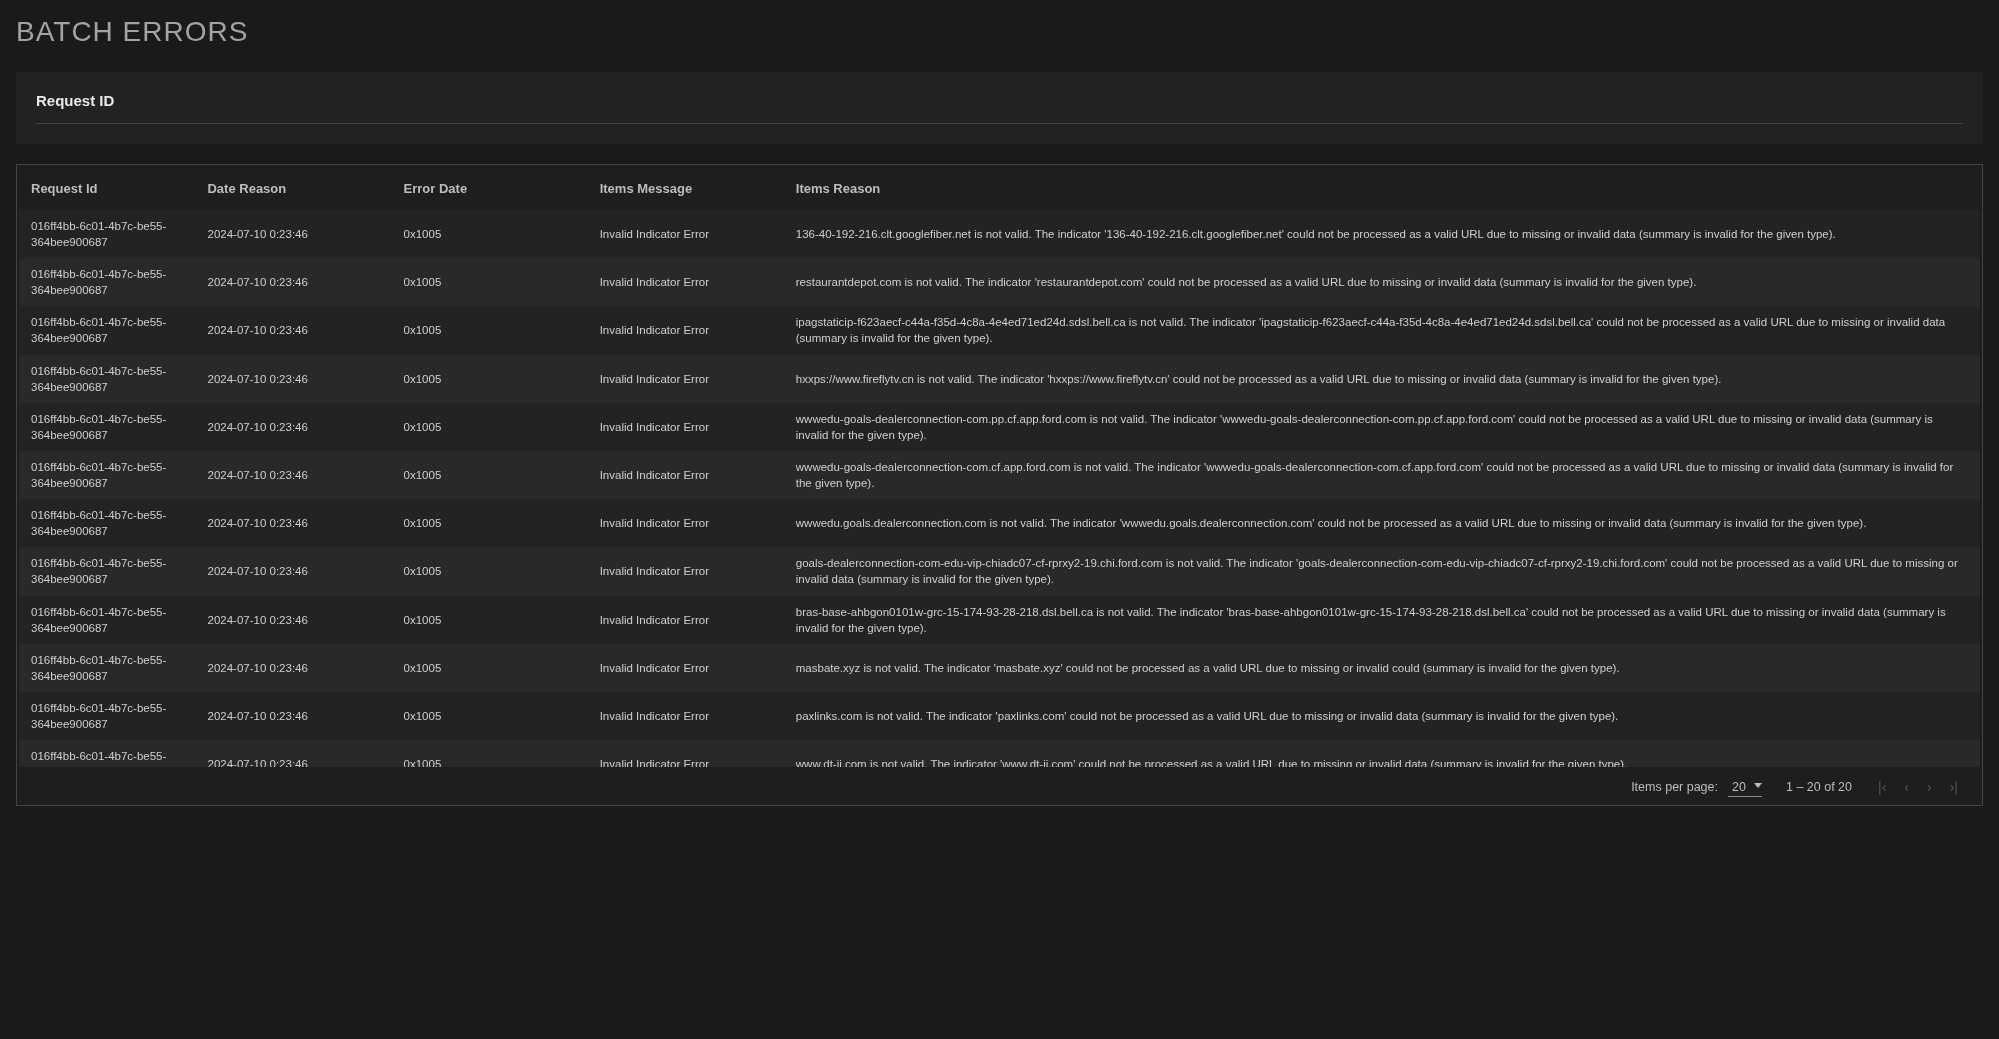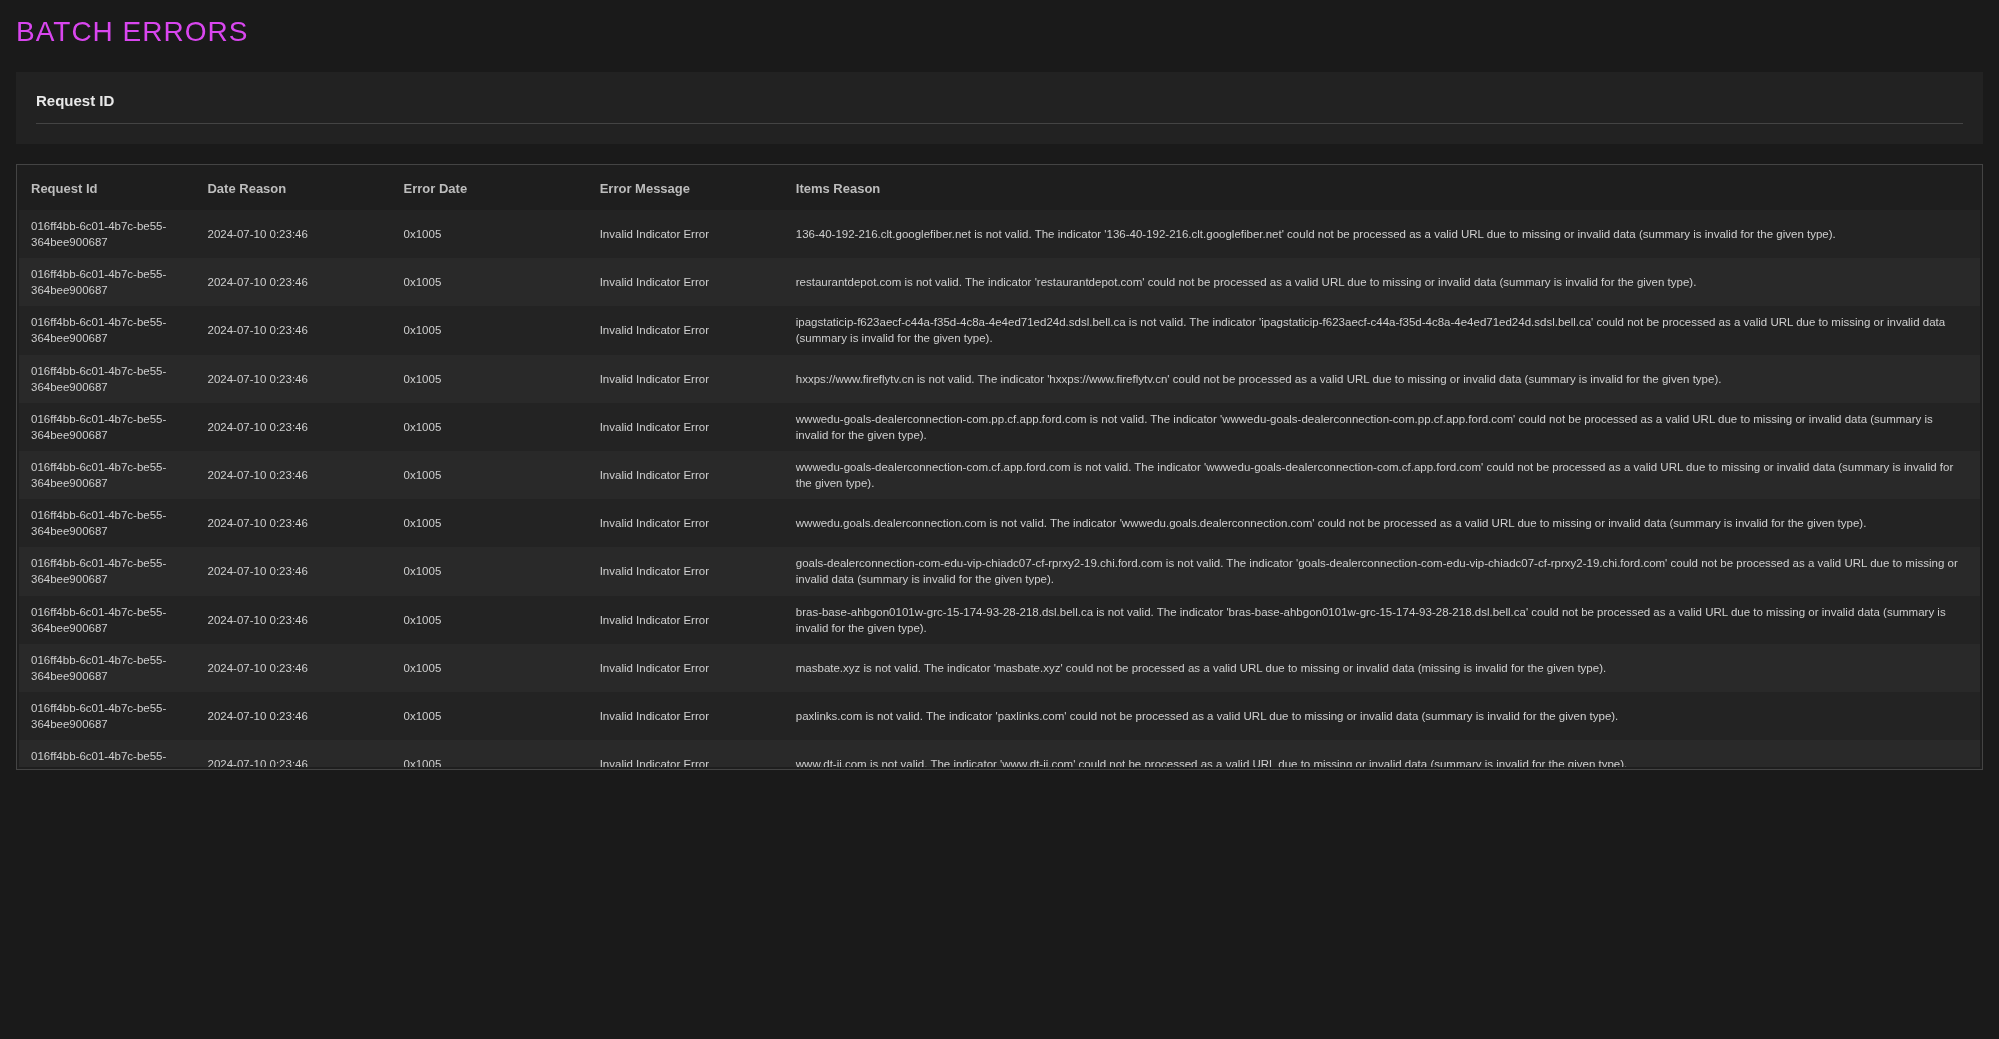--- a/index.html
+++ b/index.html
@@ -6,21 +6,21 @@
 body {
   background: #1a1a1a;
   color: #e0e0e0;
   font-family: Arial, Helvetica, sans-serif;
   font-size: 13px;
   padding: 16px;
 }
 .page-title {
   font-size: 28px;
   font-weight: 400;
-  color: #d946ef;
+  color: #a3a3a3;
   letter-spacing: 1px;
   margin-bottom: 24px;
 }
 .card {
   background: #222;
   padding: 20px;
   margin-bottom: 20px;
 }
 .card-header {
   font-size: 15px;
@@ -125,21 +125,21 @@
           <col class="col-date">
           <col class="col-code">
           <col class="col-msg">
           <col class="col-reason">
       </colgroup>
       <thead>
         <tr>
           <th>Request Id</th>
           <th>Date Reason</th>
           <th>Error Date</th>
-          <th>Error Message</th>
+          <th>Items Message</th>
           <th>Items Reason</th>
         </tr>
       </thead>
       <tbody id="table-body">
           <tr>
             <td>016ff4bb-6c01-4b7c-be55-364bee900687</td>
             <td>2024-07-10 0:23:46</td>
             <td>0x1005</td>
             <td>Invalid Indicator Error</td>
             <td>136-40-192-216.clt.googlefiber.net is not valid. The indicator '136-40-192-216.clt.googlefiber.net' could not be processed as a valid URL due to missing or invalid data (summary is invalid for the given type).</td>
@@ -198,33 +198,49 @@
             <td>2024-07-10 0:23:46</td>
             <td>0x1005</td>
             <td>Invalid Indicator Error</td>
             <td>bras-base-ahbgon0101w-grc-15-174-93-28-218.dsl.bell.ca is not valid. The indicator 'bras-base-ahbgon0101w-grc-15-174-93-28-218.dsl.bell.ca' could not be processed as a valid URL due to missing or invalid data (summary is invalid for the given type).</td>
           </tr>
           <tr>
             <td>016ff4bb-6c01-4b7c-be55-364bee900687</td>
             <td>2024-07-10 0:23:46</td>
             <td>0x1005</td>
             <td>Invalid Indicator Error</td>
-            <td>masbate.xyz is not valid. The indicator 'masbate.xyz' could not be processed as a valid URL due to missing or invalid data (missing is invalid for the given type).</td>
+            <td>masbate.xyz is not valid. The indicator 'masbate.xyz' could not be processed as a valid URL due to missing or invalid could (summary is invalid for the given type).</td>
           </tr>
           <tr>
             <td>016ff4bb-6c01-4b7c-be55-364bee900687</td>
             <td>2024-07-10 0:23:46</td>
             <td>0x1005</td>
             <td>Invalid Indicator Error</td>
             <td>paxlinks.com is not valid. The indicator 'paxlinks.com' could not be processed as a valid URL due to missing or invalid data (summary is invalid for the given type).</td>
           </tr>
           <tr>
             <td>016ff4bb-6c01-4b7c-be55-364bee900687</td>
             <td>2024-07-10 0:23:46</td>
             <td>0x1005</td>
             <td>Invalid Indicator Error</td>
             <td>www.dt-jj.com is not valid. The indicator 'www.dt-jj.com' could not be processed as a valid URL due to missing or invalid data (summary is invalid for the given type).</td>
           </tr>
         </tbody>
     </table>
   </div>
 
+  <div class="paginator">
+    <div class="ipp">
+      <span>Items per page:</span>
+      <span class="page-size">
+        <span>20</span>
+        <span class="tri"></span>
+      </span>
+    </div>
+    <span class="range">1 – 20 of 20</span>
+    <div class="nav">
+      <button class="disabled">|‹</button>
+      <button class="disabled">‹</button>
+      <button class="disabled">›</button>
+      <button class="disabled">›|</button>
+    </div>
+  </div>
 </div>
 
 </body></html>

